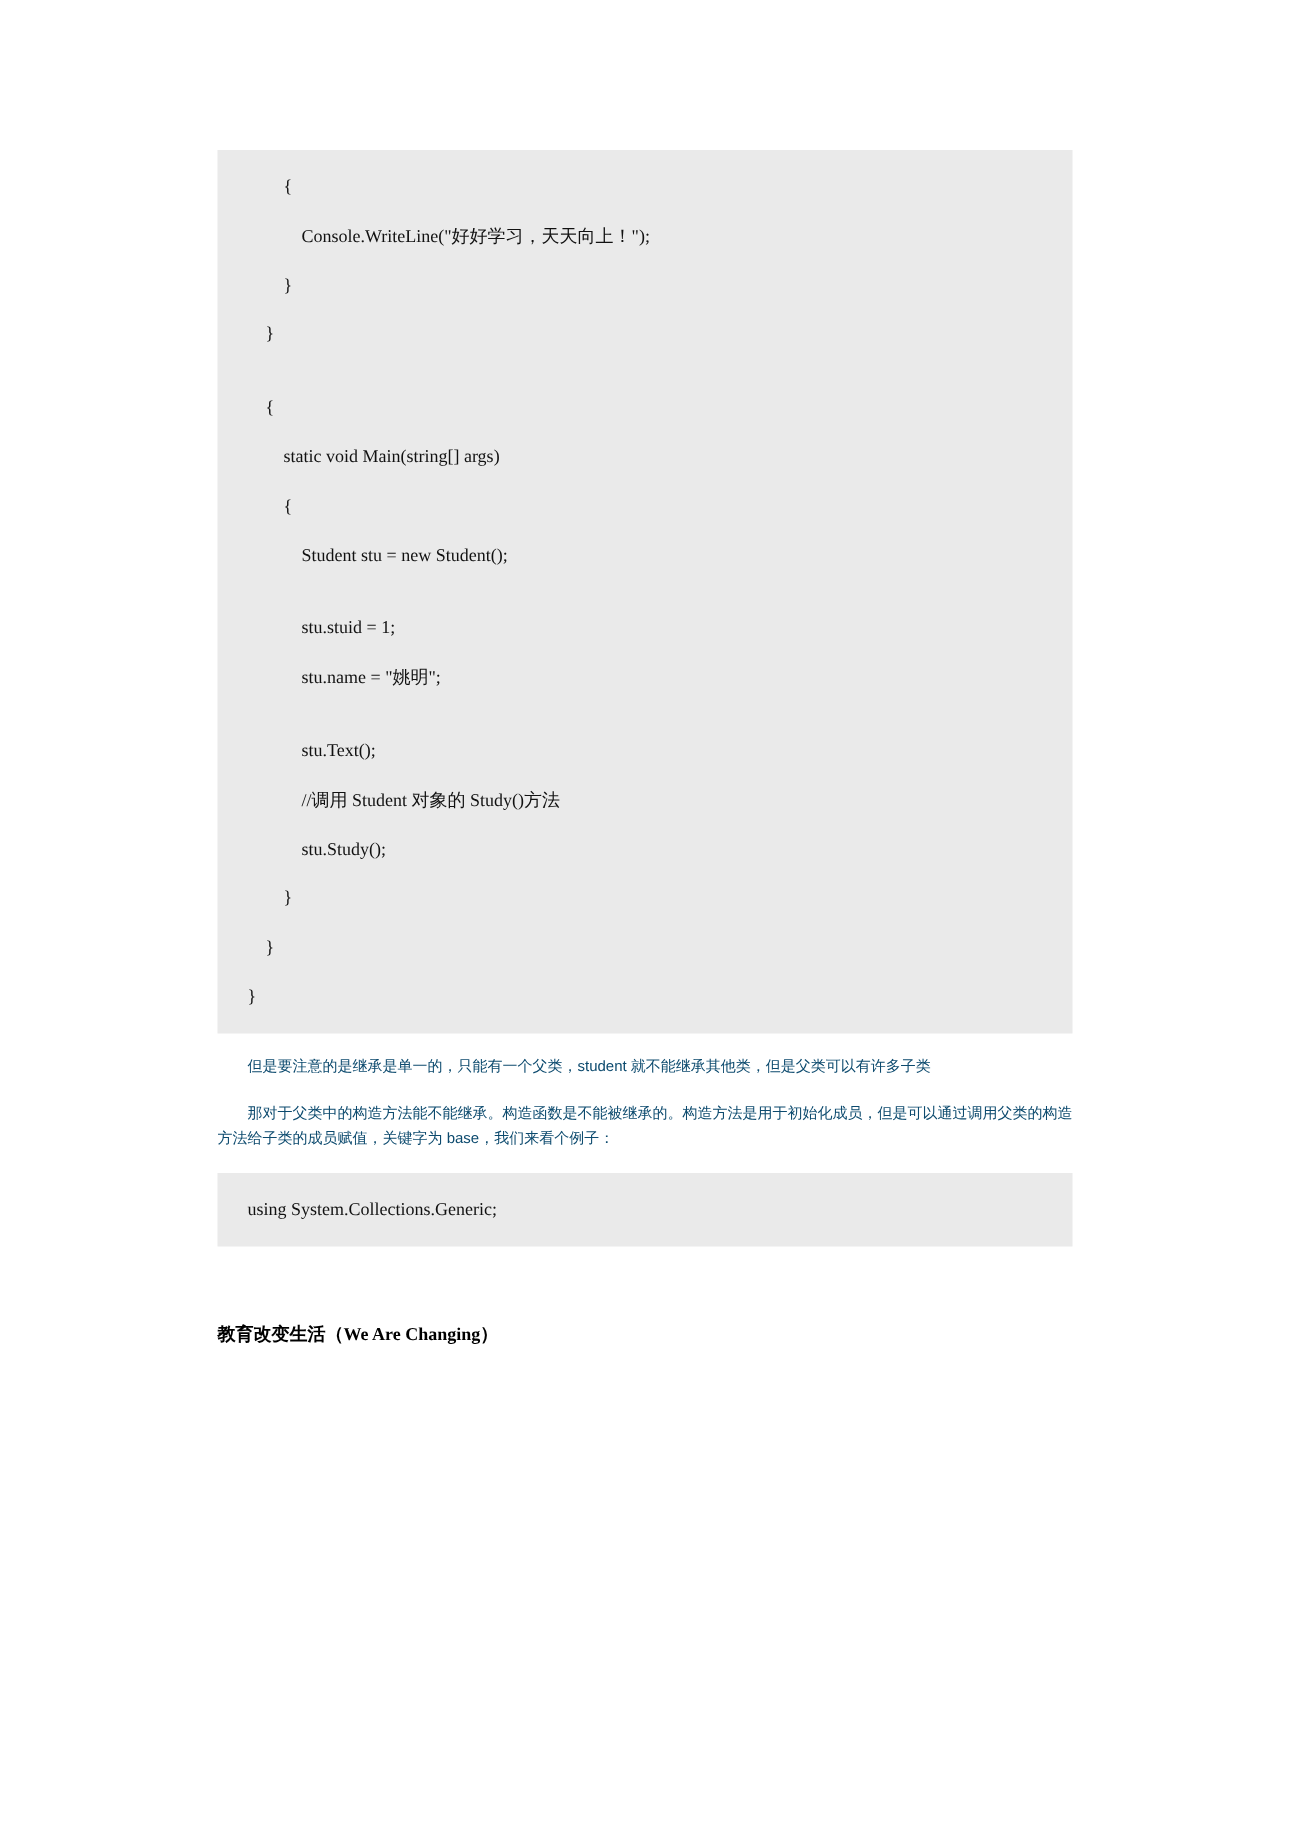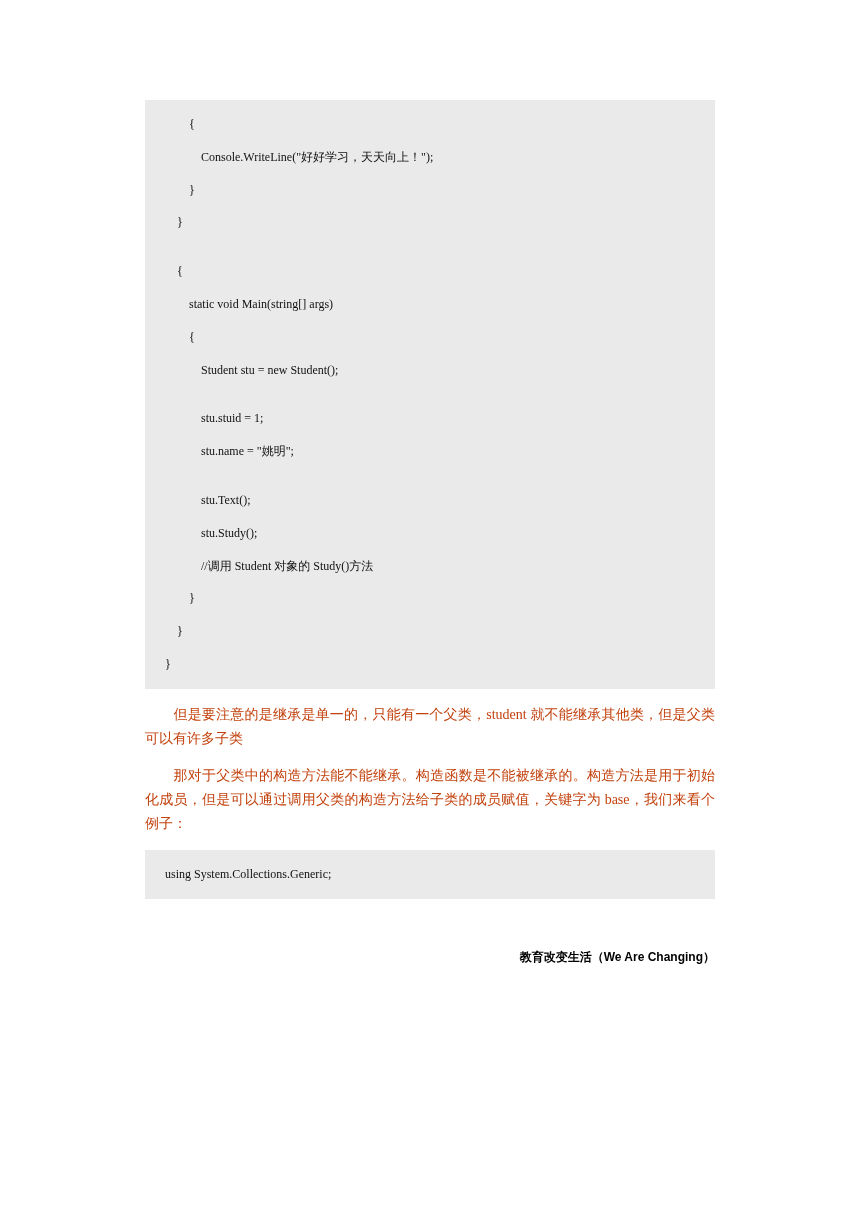--- a/index.html
+++ b/index.html
@@ -20,33 +20,33 @@
     font-size: 12px;
     color: #111;
     line-height: 1.4;
   }
   .code-line {
     padding: 8px 0 8px 20px;
     white-space: pre;
     font-family: "Times New Roman", "SimSun", serif;
   }
   .para {
-    font-size: 14px;
-    color: #c2410c;
+    font-size: 10px;
+    color: #0c4a6e;
     line-height: 1.7;
     margin: 14px 0;
     text-align: justify;
-    font-family: Liberation Serif, serif;
+    font-family: Liberation Sans, sans-serif;
   }
   .footer {
-    text-align: right;
+    text-align: left;
     font-size: 12px;
     font-weight: bold;
     margin-top: 50px;
-    font-family: Liberation Sans, sans-serif;
+    font-family: Liberation Serif, serif;
   }
 </style>
 </head>
 <body>
 
 <div class="page">
 
   <div class="code-block">
     <div class="code-line">        {</div>
     <div class="code-line">            Console.WriteLine("好好学习，天天向上！");</div>
@@ -55,22 +55,22 @@
     <div class="code-line"></div>
     <div class="code-line">    {</div>
     <div class="code-line">        static void Main(string[] args)</div>
     <div class="code-line">        {</div>
     <div class="code-line">            Student stu = new Student();</div>
     <div class="code-line"></div>
     <div class="code-line">            stu.stuid = 1;</div>
     <div class="code-line">            stu.name = "姚明";</div>
     <div class="code-line"></div>
     <div class="code-line">            stu.Text();</div>
+    <div class="code-line">            //调用 Student 对象的 Study()方法</div>
     <div class="code-line">            stu.Study();</div>
-    <div class="code-line">            //调用 Student 对象的 Study()方法</div>
     <div class="code-line">        }</div>
     <div class="code-line">    }</div>
     <div class="code-line">}</div>
   </div>
 
   <p class="para">　　但是要注意的是继承是单一的，只能有一个父类，student 就不能继承其他类，但是父类可以有许多子类</p>
 
   <p class="para">　　那对于父类中的构造方法能不能继承。构造函数是不能被继承的。构造方法是用于初始化成员，但是可以通过调用父类的构造方法给子类的成员赋值，关键字为 base，我们来看个例子：</p>
 
   <div class="code-block">

